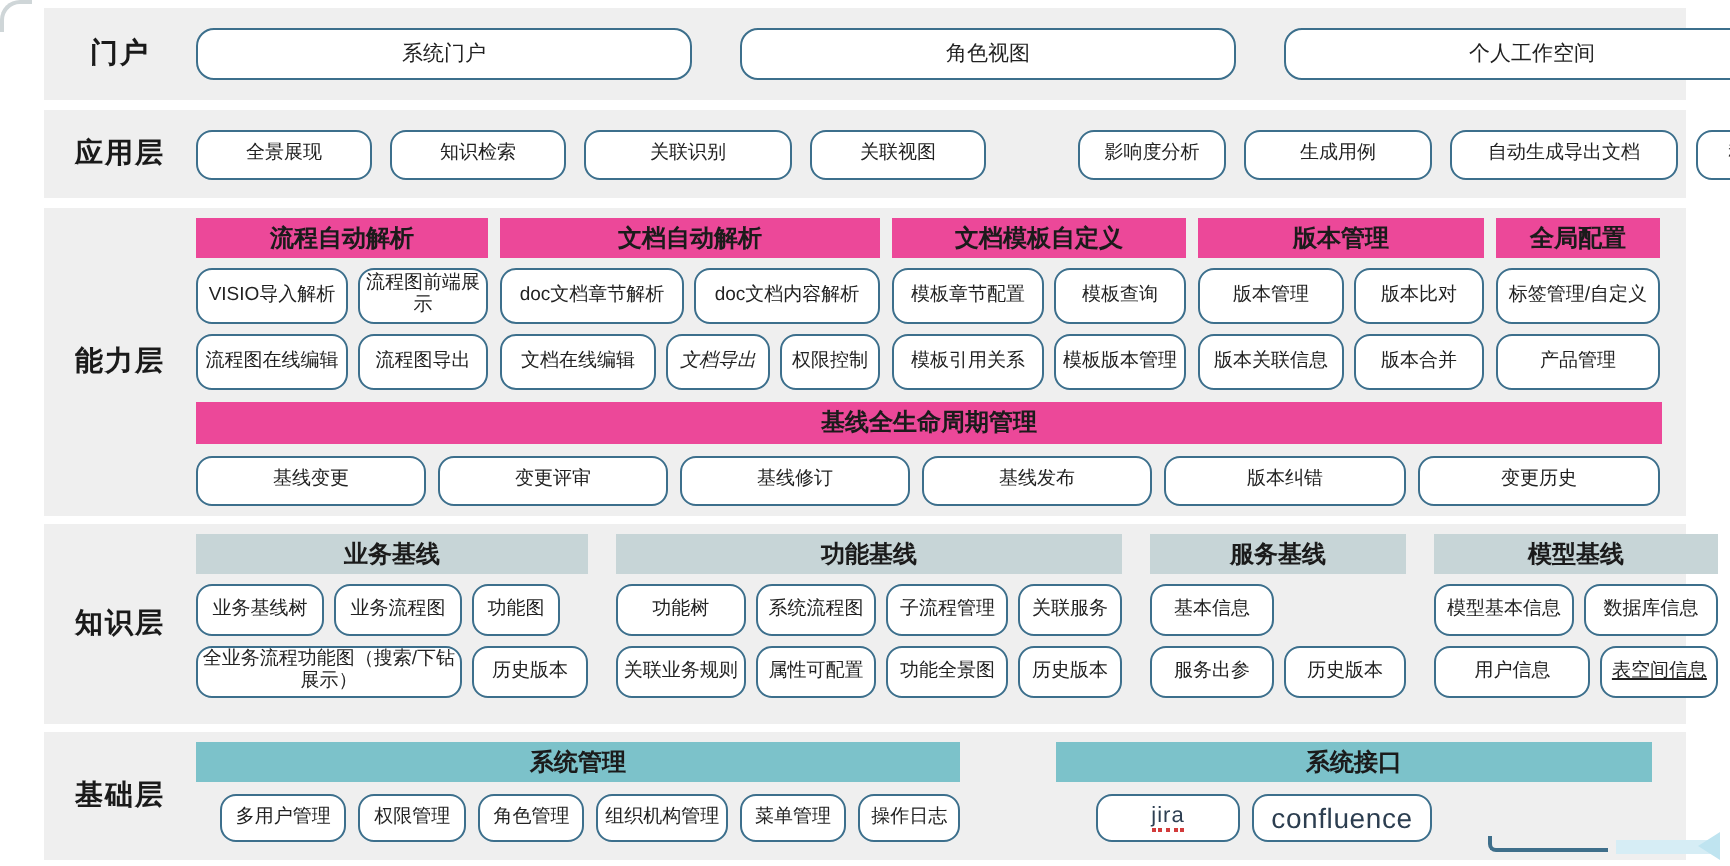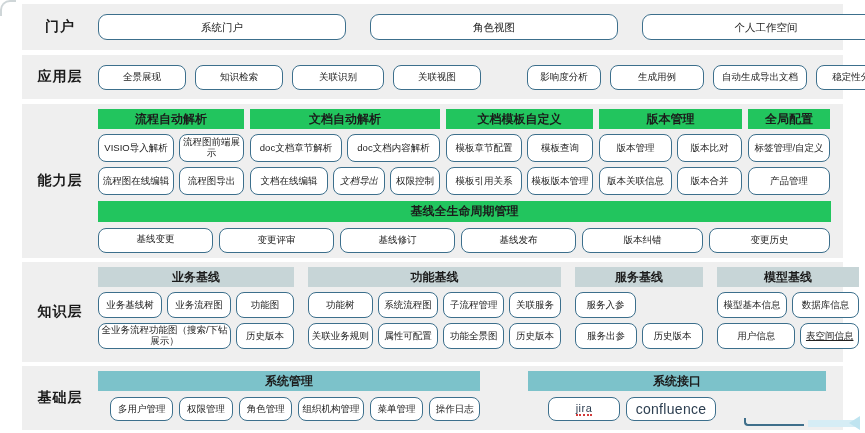--- a/index.html
+++ b/index.html
@@ -69,21 +69,21 @@
 
   
   .row { display: flex; }
 
   
   .hdr {
     display: flex; align-items: center; justify-content: center;
     font-size: 12px; font-weight: bold; color: #1b1b1b;
     height: 20px;
   }
-  .hdr.blue { background: #22c55e; text-align: right; }
+  .hdr.blue { background: #ec4899; text-align: right; }
   .hdr.gray { background: #c7d5d7; }
   .hdr.teal { background: #7cc2ca; }
 
   
   #band-portal { top: 4px; height: 46px; }
   #band-portal .pill { height: 26px; }
 
   
   #band-app { top: 55px; height: 44px; }
   #band-app .pill { height: 25px; }
@@ -145,25 +145,25 @@
       </div>
     </div>
   </div>
 
   <div class="band" id="band-app">
     <div class="band-label">应用层</div>
     <div class="band-body">
       <div class="row" style="gap:9px;">
         <div class="pill" style="width:88px;">全景展现</div>
         <div class="pill" style="width:88px;">知识检索</div>
-        <div class="pill" style="width:92px;">关联识别</div>
+        <div class="pill" style="width:104px;">关联识别</div>
         <div class="pill" style="width:88px;">关联视图</div>
         <div class="pill" style="width:74px;margin-left:37px;">影响度分析</div>
         <div class="pill" style="width:94px;">生成用例</div>
-        <div class="pill" style="width:94px;">自动生成导出文档</div>
+        <div class="pill" style="width:114px;">自动生成导出文档</div>
         <div class="pill" style="width:80px;">稳定性分析</div>
       </div>
     </div>
   </div>
 
   <div class="band" id="band-cap">
     <div class="band-label">能力层</div>
     <div class="band-body">
 
       <div class="cap-cols">
@@ -223,42 +223,42 @@
             <div class="pill" style="width:82px;">标签管理/自定义</div>
           </div>
           <div class="row">
             <div class="pill" style="width:82px;">产品管理</div>
           </div>
         </div>
       </div>
 
       <div class="hdr blue life-hdr" style="width:733px;">基线全生命周期管理</div>
       <div class="life-row">
-        <div class="pill" style="width:115px;font-family:Liberation Mono, monospace;">基线变更</div>
+        <div class="pill" style="width:115px;">基线变更</div>
         <div class="pill" style="width:115px;">变更评审</div>
         <div class="pill" style="width:115px;">基线修订</div>
         <div class="pill" style="width:115px;">基线发布</div>
         <div class="pill" style="width:121px;">版本纠错</div>
         <div class="pill" style="width:121px;">变更历史</div>
       </div>
 
     </div>
   </div>
 
   <div class="band" id="band-know">
     <div class="band-label">知识层</div>
     <div class="band-body">
       <div class="know-cols">
 
         <div class="know-col" style="width:196px;">
           <div class="hdr gray">业务基线</div>
           <div class="row">
             <div class="pill" style="width:64px;">业务基线树</div>
             <div class="pill" style="width:64px;">业务流程图</div>
-            <div class="pill" style="width:58px;">功能图</div>
+            <div class="pill" style="width:44px;">功能图</div>
           </div>
           <div class="row">
             <div class="pill" style="width:133px;">全业务流程功能图（搜索/下钻展示）</div>
             <div class="pill" style="width:58px;">历史版本</div>
           </div>
         </div>
 
         <div class="know-col" style="width:253px;">
           <div class="hdr gray">功能基线</div>
           <div class="row">
@@ -271,21 +271,21 @@
             <div class="pill" style="width:66px;">关联业务规则</div>
             <div class="pill" style="width:62px;">属性可配置</div>
             <div class="pill" style="width:62px;">功能全景图</div>
             <div class="pill" style="width:53px;">历史版本</div>
           </div>
         </div>
 
         <div class="know-col" style="width:128px;">
           <div class="hdr gray">服务基线</div>
           <div class="row">
-            <div class="pill" style="width:61px;">服务入参</div>
+            <div class="pill" style="width:62px;">基本信息</div>
           </div>
           <div class="row">
             <div class="pill" style="width:62px;">服务出参</div>
             <div class="pill" style="width:61px;">历史版本</div>
           </div>
         </div>
 
         <div class="know-col" style="width:142px;">
           <div class="hdr gray">模型基线</div>
           <div class="row">

